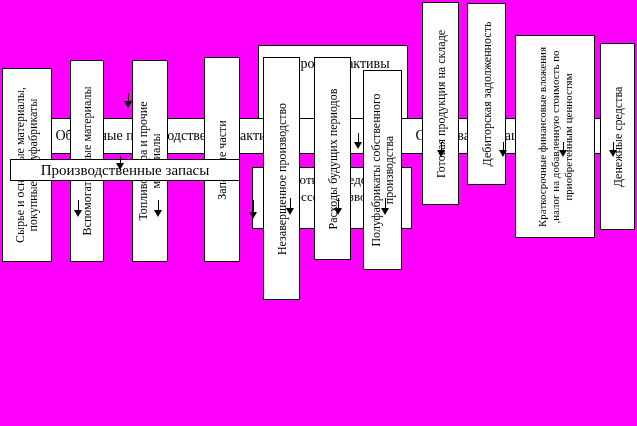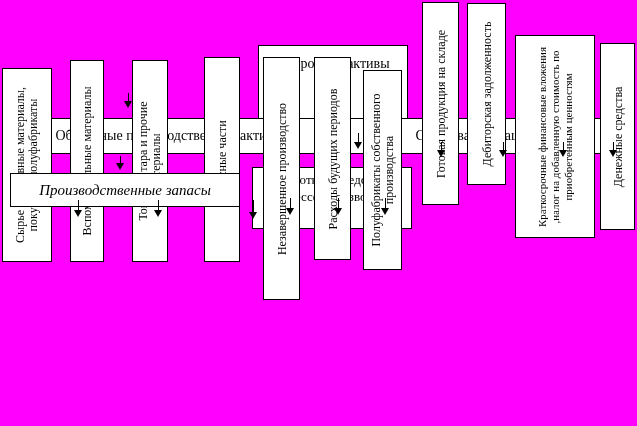--- a/index.html
+++ b/index.html
@@ -74,21 +74,21 @@
   </div>
 
   <div class="box vbox" style="left:515px;top:35px;width:80px;height:203px;">
     <div class="vtxt" style="width:190px;font-size:11px;line-height:13px;">Краткосрочные финансовые вложения ,налог на добавленную стоимость по приобретенным ценностям</div>
   </div>
 
   <div class="box vbox" style="left:600px;top:43px;width:35px;height:187px;">
     <div class="vtxt" style="width:179px;">Денежные средства</div>
   </div>
 
-  <div class="box stockbox" style="left:10px;top:173px;width:230px;height:34px;font-style:italic;">
+  <div class="box stockbox" style="left:10px;top:159px;width:230px;height:22px;">
     <span>Производственные запасы</span>
   </div>
 
   <div class="arr" style="left:128px;top:93px;height:12px;"></div>
   <div class="arr" style="left:120px;top:156px;height:11px;"></div>
   <div class="arr" style="left:358px;top:133px;height:13px;"></div>
 
   <div class="arr" style="left:78px;top:200px;height:14px;"></div>
   <div class="arr" style="left:158px;top:200px;height:14px;"></div>
   <div class="arr" style="left:253px;top:200px;height:16px;"></div>

